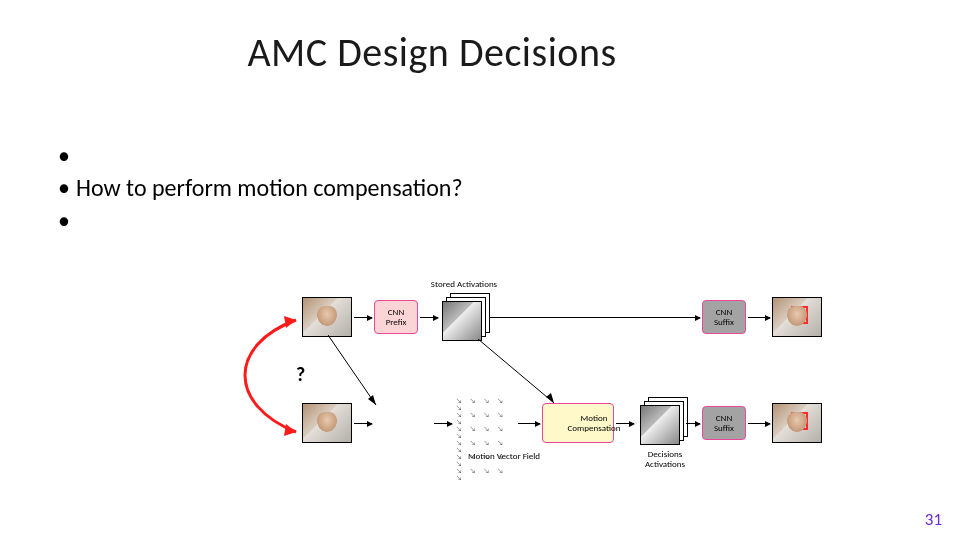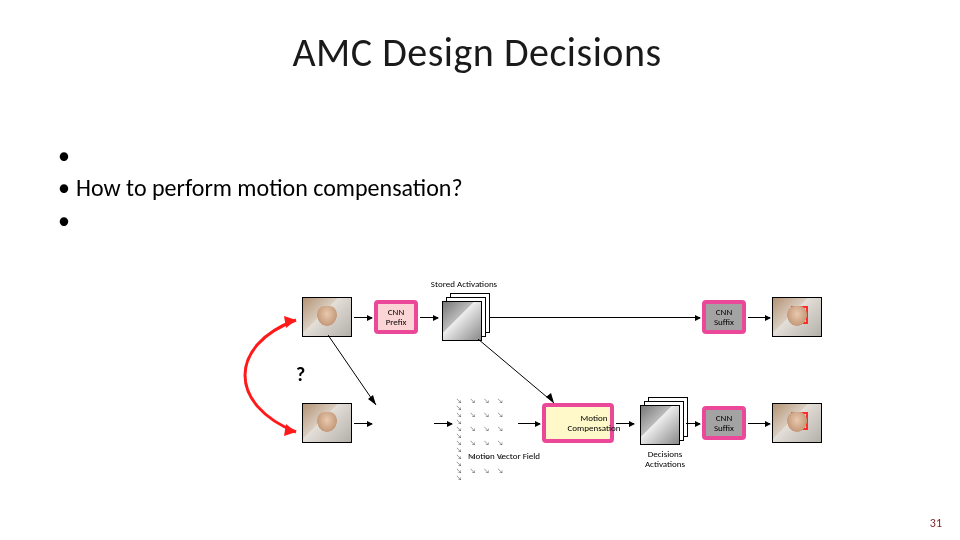--- a/index.html
+++ b/index.html
@@ -22,21 +22,20 @@
   .title {
     position: absolute;
     top: 28px;
     left: 0;
     width: 864px;
     text-align: center;
     font-size: 40px;
     font-weight: 400;
     letter-spacing: 0.5px;
     color: #1a1a1a;
-    padding-left: 45px;
   }
   .bullets {
     position: absolute;
     top: 140px;
     left: 58px;
     font-size: 24px;
     line-height: 1.35;
   }
   .bullets .row { display: flex; align-items: baseline; }
   .bullets .dot { width: 18px; display: inline-block; }
@@ -46,21 +45,21 @@
     position: absolute;
     left: 232px;
     top: 285px;
     width: 680px;
     height: 210px;
   }
 
   
   .block {
     position: absolute;
-    border: 4px solid #ec4899;
+    border: 1px solid #ec4899;
     border-radius: 4px;
     box-sizing: border-box;
     display: flex;
     align-items: center;
     justify-content: center;
     font-size: 9px;
     text-align: center;
     line-height: 1.1;
     padding: 2px 4px;
   }
@@ -134,22 +133,22 @@
     position:absolute;
     font-size: 20px;
     font-weight:700;
     color:#000;
   }
 
   .pagenum {
     position:absolute;
     right: 18px;
     bottom: 10px;
-    font-size: 12px;
-    color: #7f1d1d;
+    font-size: 17px;
+    color: #6d28d9;
   }
 </style>
 </head>
 <body>
 
 <div class="slide">
 
   <div class="title">AMC Design Decisions</div>
 
   <div class="bullets">

